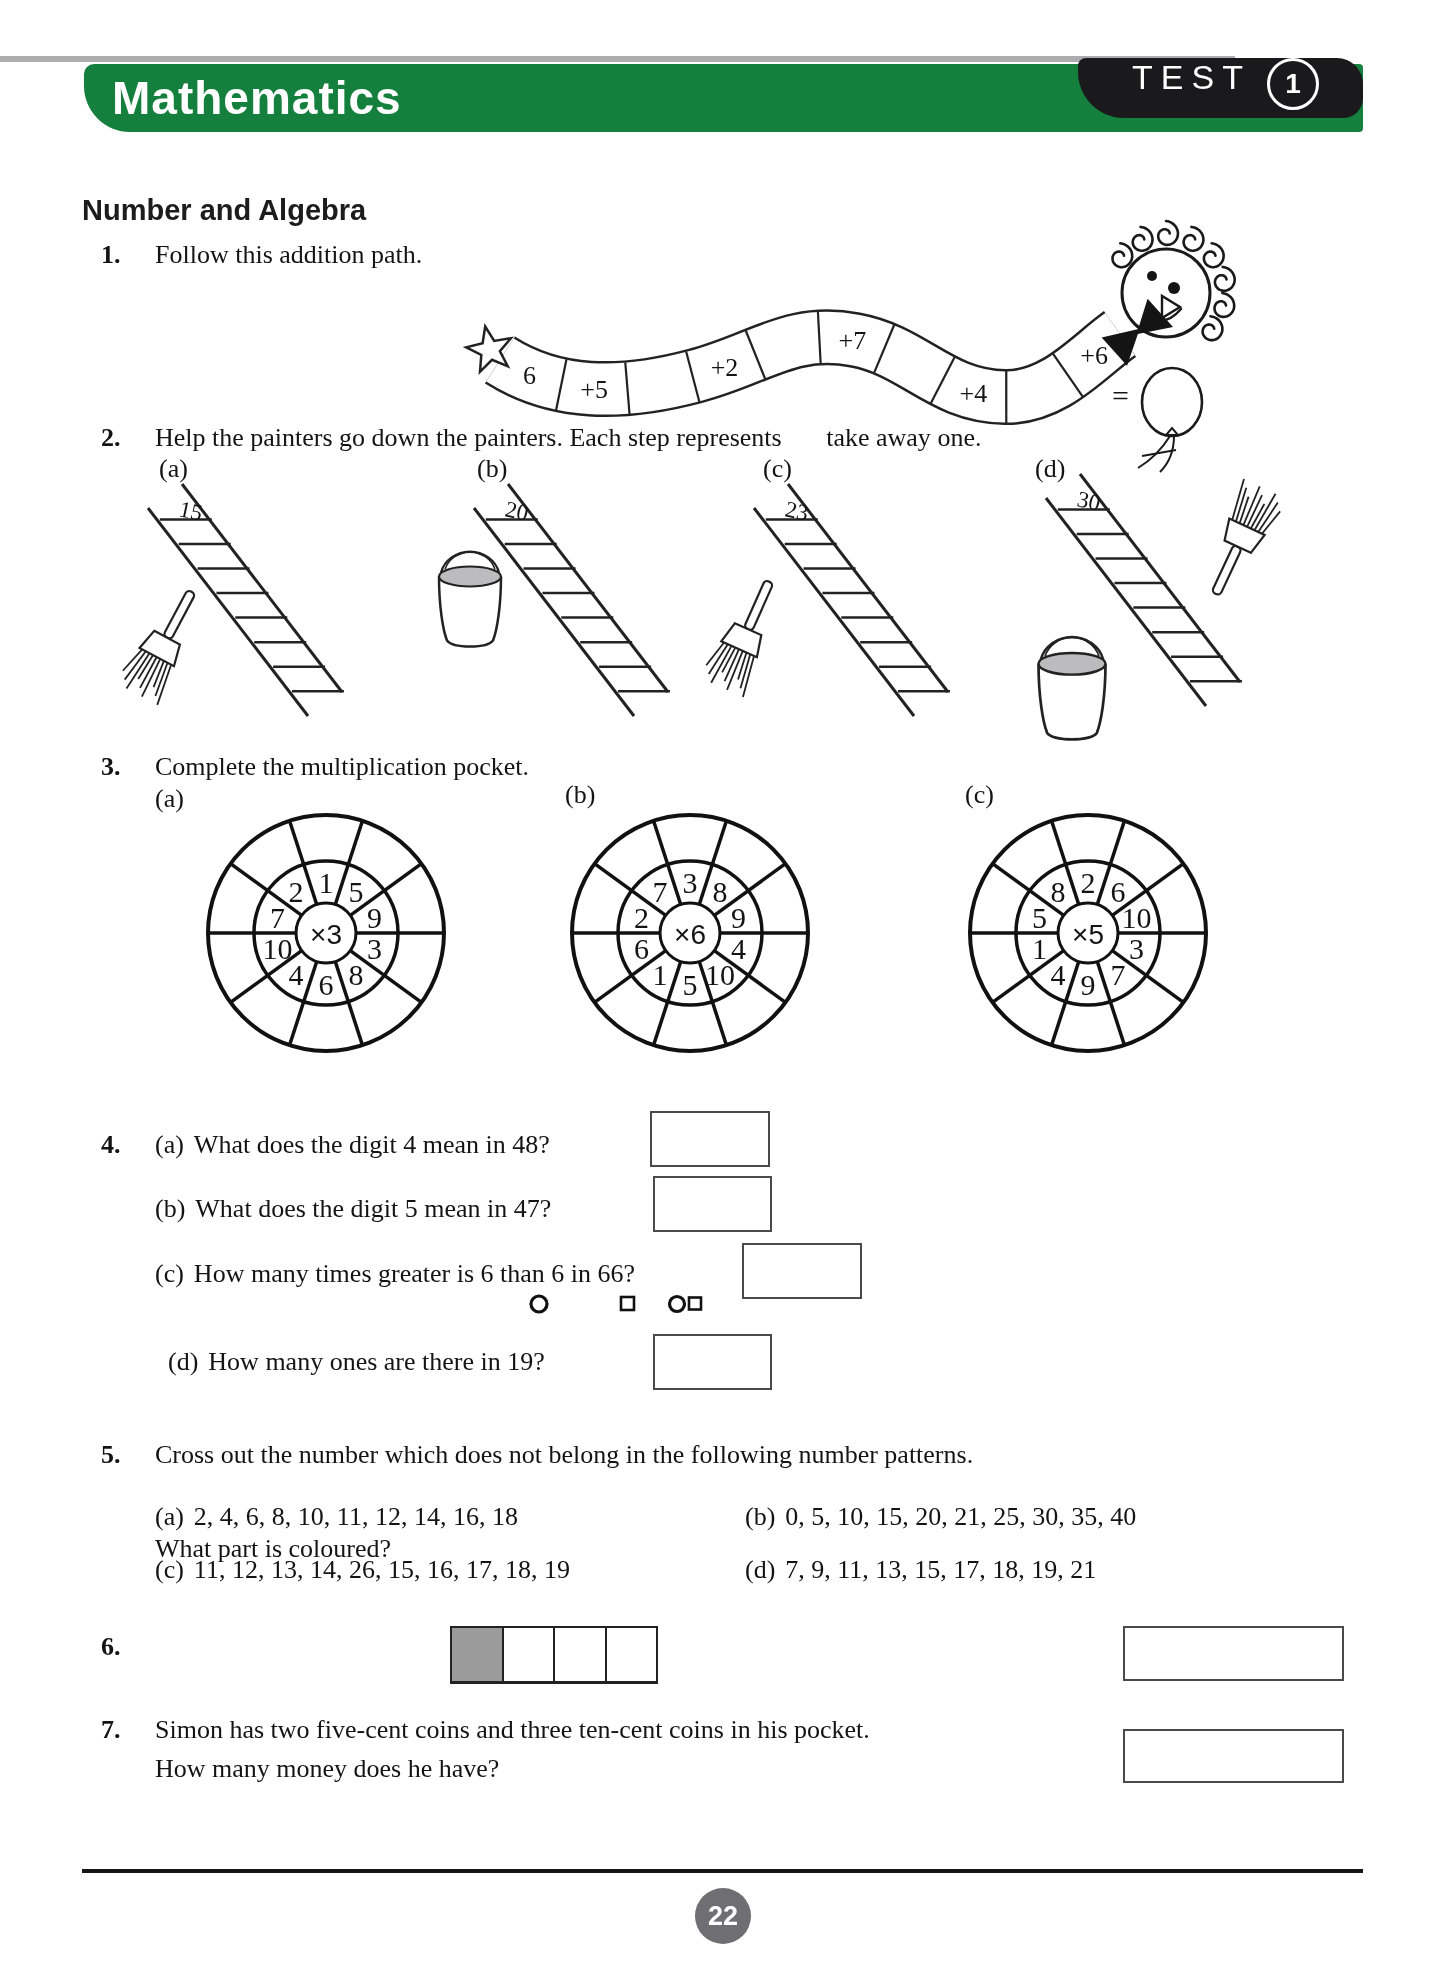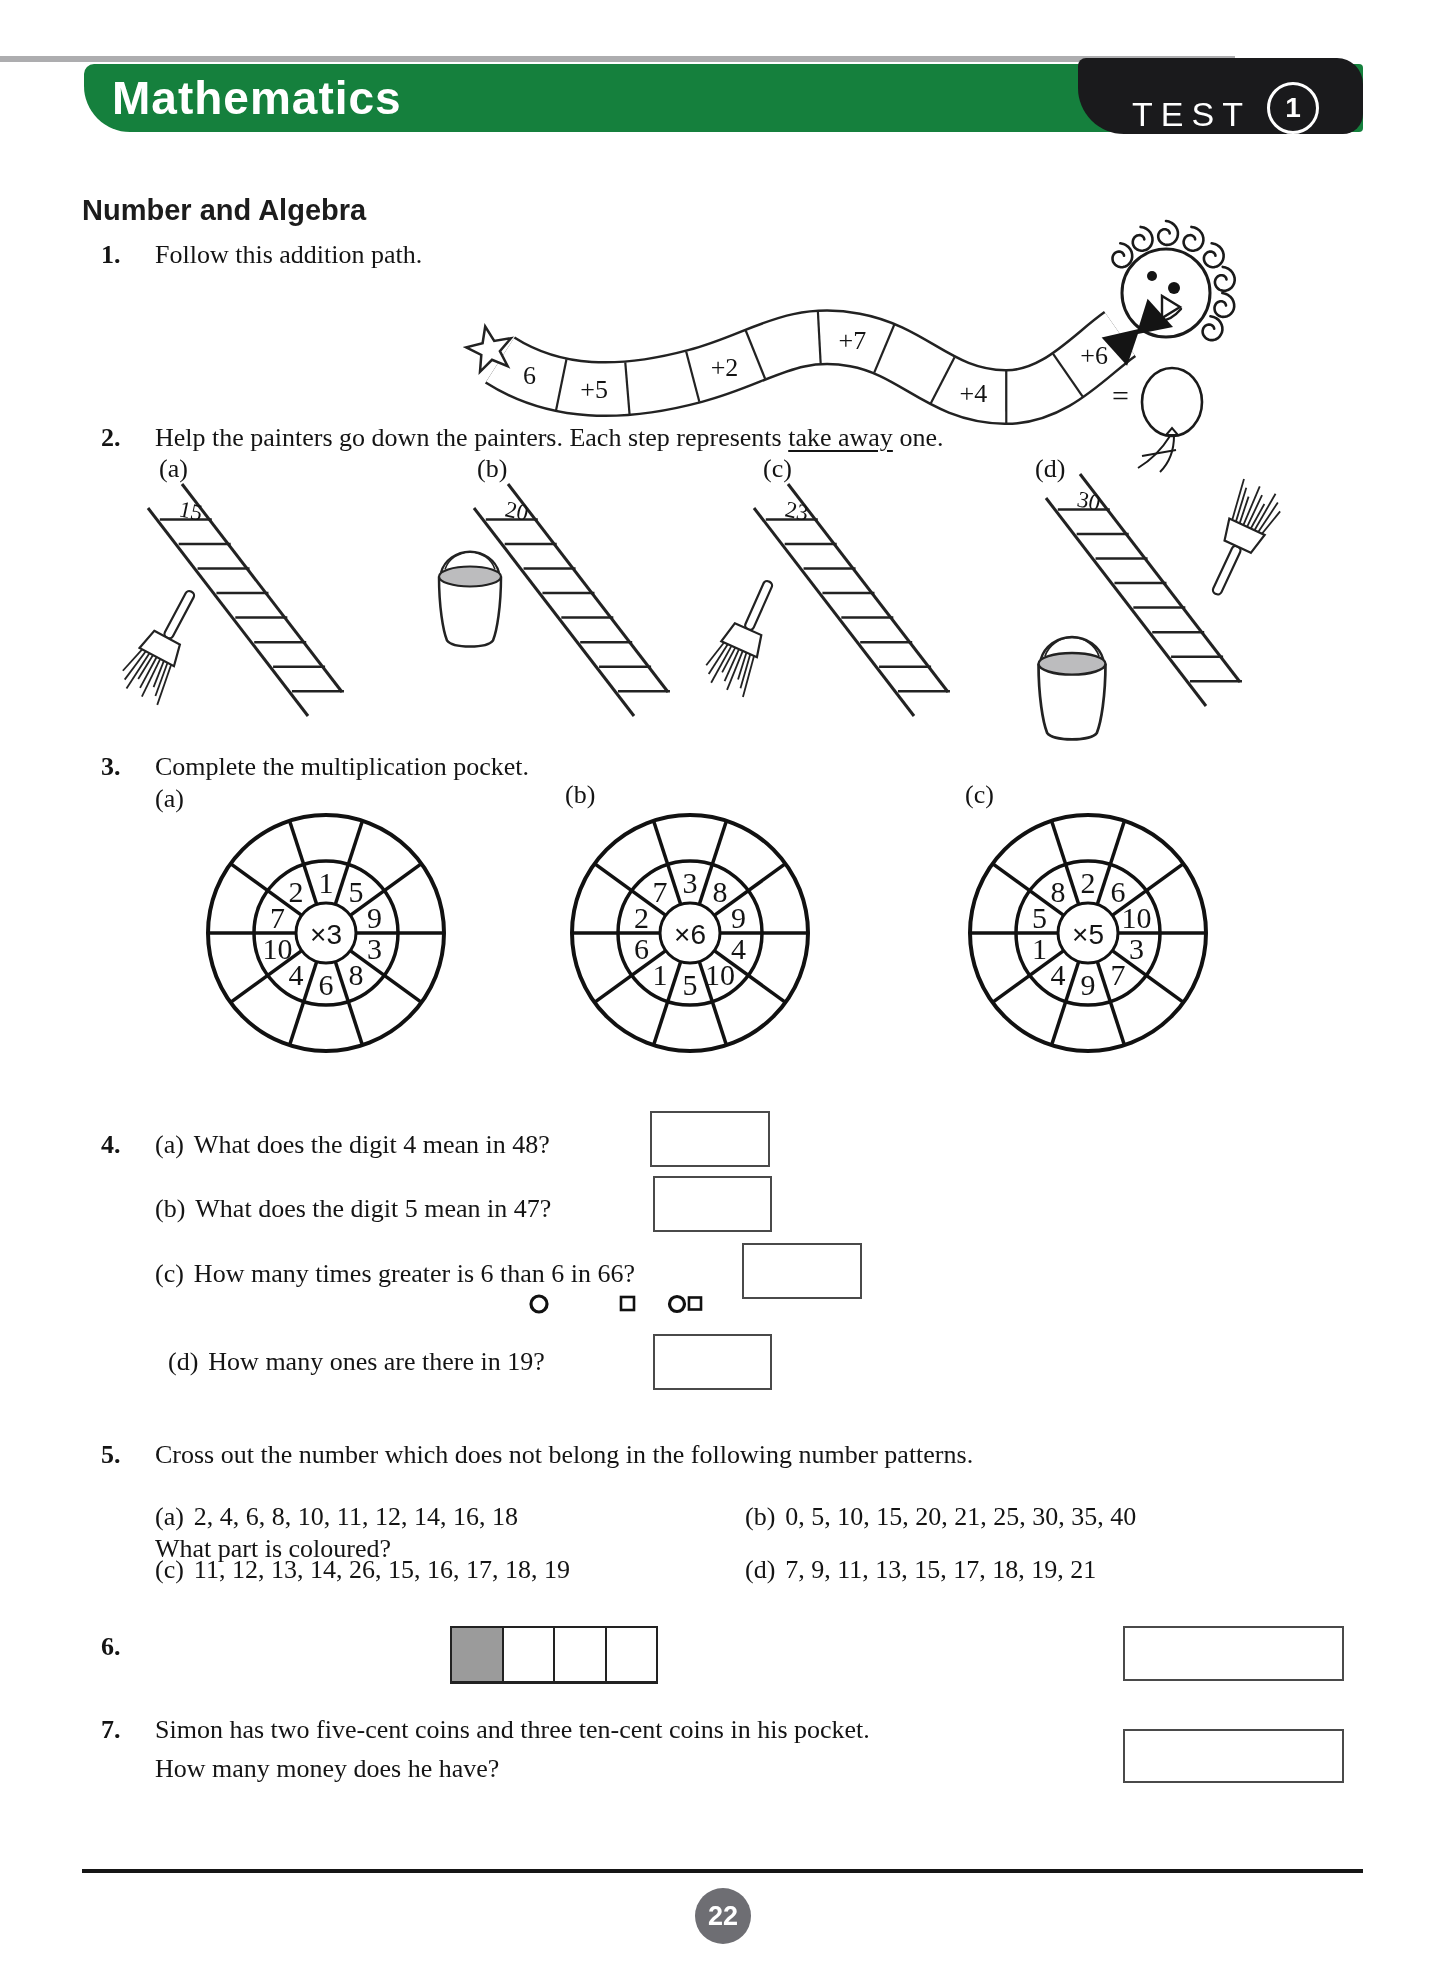--- a/index.html
+++ b/index.html
@@ -2,28 +2,28 @@
 <html style="--shaded: #9b9b9b;"><head>
 <meta charset="utf-8">
 <style>
   html,body{margin:0;padding:0;background:#fff;}
   .page{position:relative;width:1445px;height:1978px;background:#fff;overflow:hidden;
         font-family:"Liberation Serif",serif;}
   .abs{position:absolute;}
   .serif{font:26px/1.3 "Liberation Serif",serif;color:#141414;white-space:nowrap;}
   .qnum{font-weight:bold;}
   .qrow span.lab{margin-right:10px;}
-  .ul{text-decoration:underline;text-underline-offset:4px;text-decoration-thickness:2px;}
+  .ul{text-underline-offset:4px;text-decoration-thickness:2px;margin-left:38px;}
 
   
   .banner{left:84px;top:64px;width:1279px;height:68px;border-radius:10px 4px 4px 46px;
           display:flex;align-items:center;padding-left:28px;box-sizing:border-box;z-index:1;}
   .banner .subject{font:bold 46px "Liberation Sans",sans-serif;color:#fff;letter-spacing:1px;}
-  .test-badge{left:1078px;top:58px;width:285px;height:76px;border-radius:8px 26px 20px 46px;
-          display:flex;align-items:flex-end;justify-content:center;gap:16px;z-index:2;}
+  .test-badge{left:1078px;top:58px;width:285px;height:60px;border-radius:8px 26px 20px 46px;
+          display:flex;align-items:flex-start;justify-content:center;gap:16px;z-index:2;}
   .test-label{font:500 34px "Liberation Sans",sans-serif;color:#fff;letter-spacing:8px;padding-left:10px;}
   .test-circle{width:46px;height:46px;border:3.5px solid #fff;border-radius:50%;
           display:flex;align-items:center;justify-content:center;
           font:bold 28px "Liberation Sans",sans-serif;color:#fff;}
   .strip{left:0;top:56px;width:1235px;height:6px;background:#77777a;opacity:.6;}
   .section-title{font:bold 29px "Liberation Sans",sans-serif;color:#1c1c1c;}
 
   
   .ans-box{border:2px solid #4a4a4a;background:#fff;box-sizing:border-box;}
 

